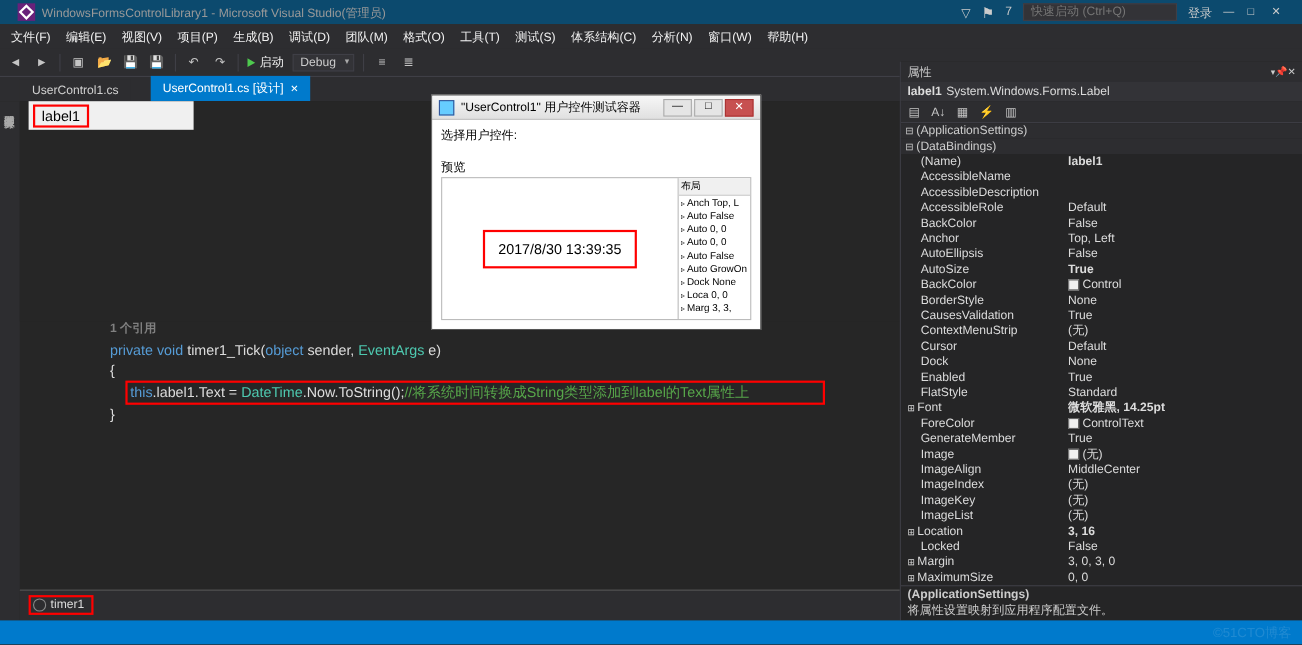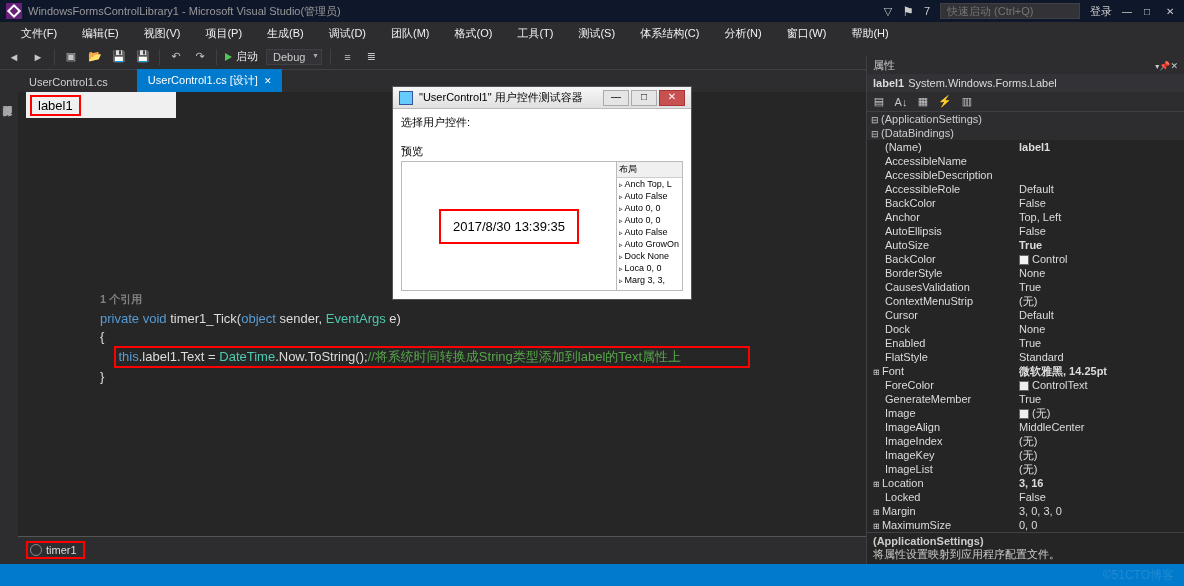--- a/index.html
+++ b/index.html
@@ -1,30 +1,30 @@
 <!DOCTYPE html>
 <html><head>
 <meta charset="utf-8">
 <style>
 * { margin: 0; padding: 0; box-sizing: border-box; font-family: "Microsoft YaHei", "Segoe UI", sans-serif; }
 body { background: #2d2d30; color: #f1f1f1; font-size: 11px; width: 1184px; height: 586px; overflow: hidden; position: relative; }
 
-.title-bar { height: 22px; background: #0f172a; display: flex; align-items: center; padding: 0 6px; color: #999; }
+.title-bar { height: 22px; background: #0c4a6e; display: flex; align-items: center; padding: 0 16px; color: #999; }
 .title-bar .vs-ico { width: 16px; height: 16px; margin-right: 6px; background: #68217a; position: relative;}
 .title-bar .vs-ico::after { content: ""; position: absolute; inset: 3px; border: 2px solid #fff; transform: rotate(45deg);}
 .title-bar .spacer { flex: 1; }
 .title-bar .tb-right { display: flex; align-items: center; gap: 10px; color: #ccc; }
 .title-bar .tb-right input { background: #333337; border: 1px solid #3f3f46; color: #ccc; padding: 1px 6px; width: 140px; font-size: 11px;}
 .title-bar .winbtn { width: 12px; height: 12px; display: inline-block; }
 .ic-min::before { content: "—"; font-size: 10px;}
 .ic-max::before { content: "□"; font-size: 10px;}
 .ic-close::before { content: "✕"; font-size: 10px;}
 
 .menu-bar { height: 22px; background: #2d2d30; display: flex; align-items: center; padding: 0 4px; gap: 2px;}
-.menu-bar span { padding: 2px 6px; color: #f1f1f1; margin-left: 11px; }
+.menu-bar span { padding: 2px 6px; color: #f1f1f1; }
 
 .tool-bar { height: 26px; background: #2d2d30; display: flex; align-items: center; padding: 0 6px; gap: 8px; border-bottom: 1px solid #3f3f46;}
 .tool-bar .tb-ico { width: 16px; height: 16px; display: inline-flex; align-items: center; justify-content: center; color: #c5c5c5;}
 .tool-bar .sep { width: 1px; height: 16px; background: #3f3f46;}
 .tool-bar .start { color: #f1f1f1; display: flex; align-items: center; gap: 4px;}
 .tool-bar .start .tri { width: 0; height: 0; border-left: 7px solid #4ec94e; border-top: 4px solid transparent; border-bottom: 4px solid transparent;}
 .tool-bar .combo { background: #333337; border: 1px solid #3f3f46; padding: 1px 16px 1px 6px; color: #ccc; font-size: 11px; position: relative;}
 .tool-bar .combo::after { content: "▾"; position: absolute; right: 4px; top: 1px; font-size: 8px; color: #aaa;}
 
 .tabs-row { height: 22px; background: #2d2d30; display: flex; align-items: flex-end; padding-left: 18px; }
@@ -68,21 +68,21 @@
 .kw { color: #569cd6;}
 .ty { color: #4ec9b0;}
 .fn { color: #dcdcdc;}
 .cmt { color: #57a64a;}
 .code-area .redline { display: inline-block; border: 2px solid red; padding: 0 2px; width: 636px;}
 
 .component-tray { position: absolute; left: 18px; right: 0; bottom: 0; height: 28px; background: #2d2d30; border-top: 1px solid #555;}
 .component-tray .item { position: absolute; left: 8px; top: 4px; border: 2px solid red; padding: 1px 6px 1px 2px; color: #dcdcdc; display: flex; align-items: center; gap: 4px;}
 .component-tray .item .tico { width: 12px; height: 12px; border: 1px solid #888; border-radius: 50%;}
 
-.prop-panel { position: absolute; top: 56px; right: 0; bottom: 22px; width: 318px; background: #252526; border-left: 1px solid #3f3f46; display: flex; flex-direction: column;}
+.prop-panel { position: absolute; top: 56px; right: 0; bottom: 22px; width: 366px; background: #252526; border-left: 1px solid #3f3f46; display: flex; flex-direction: column;}
 .prop-head { height: 18px; background: #2d2d30; display: flex; align-items: center; padding: 0 6px; color: #ccc;}
 .prop-head .spacer { flex: 1;}
 .prop-head .dd::after { content: " ▾"; font-size: 8px;}
 .prop-head .pin::before { content: "📌"; font-size: 9px;}
 .prop-head .x::before { content: "✕"; font-size: 9px;}
 .prop-obj { height: 18px; background: #333337; padding: 0 6px; color: #dcdcdc; display: flex; align-items: center; gap: 4px;}
 .prop-obj .bold { font-weight: bold;}
 .prop-tools { height: 20px; background: #2d2d30; display: flex; align-items: center; padding: 0 4px; gap: 6px; border-bottom: 1px solid #3f3f46;}
 .prop-tools .pi { width: 16px; height: 16px; display: inline-flex; align-items: center; justify-content: center; color: #c5c5c5; font-size: 11px;}
 .prop-grid { flex: 1; overflow: auto; font-size: 11px;}

